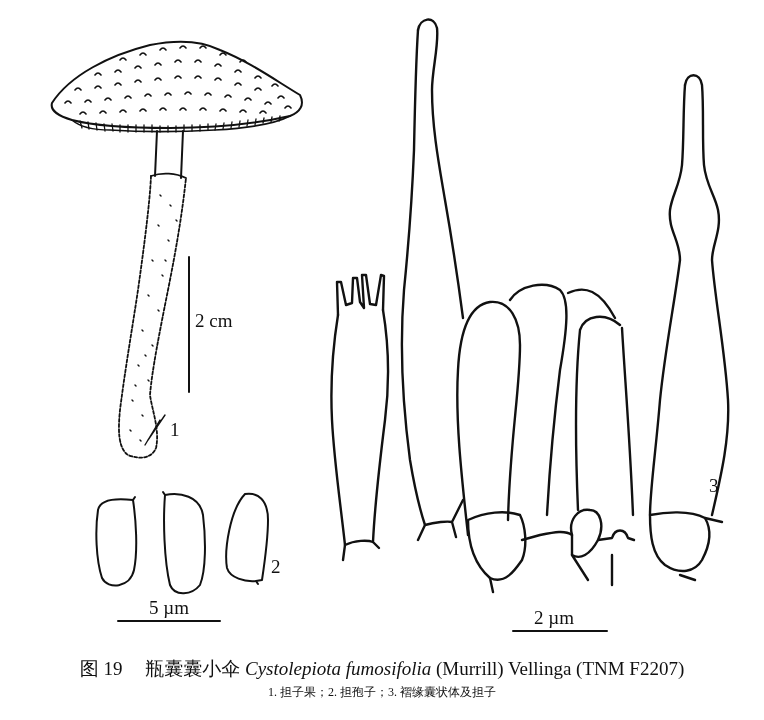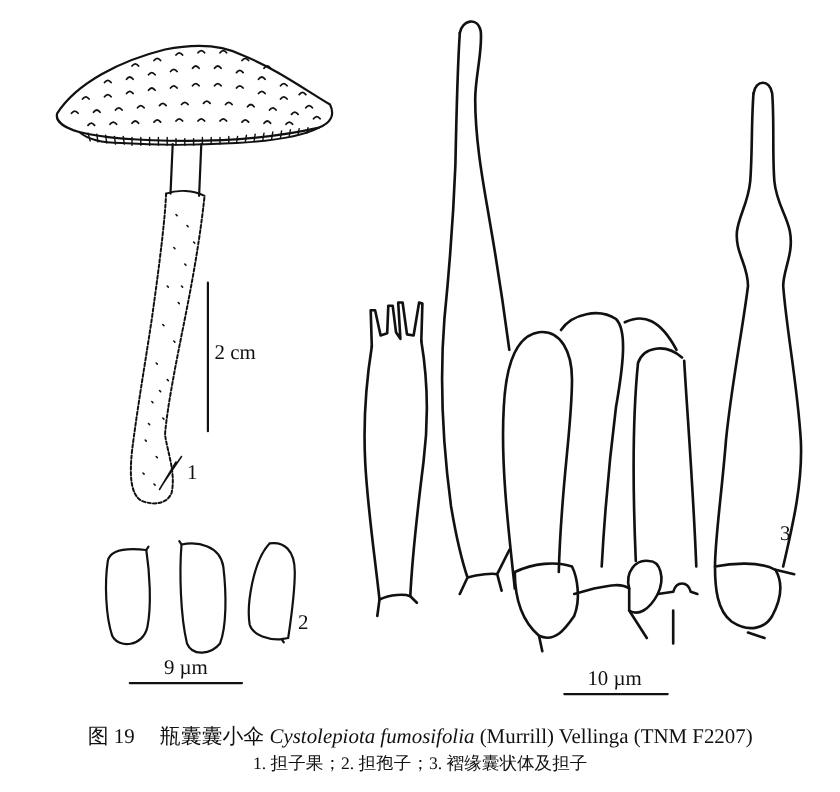--- a/index.html
+++ b/index.html
@@ -3,21 +3,21 @@
 <meta charset="utf-8">
 <style>
   html, body { margin:0; padding:0; background:#ffffff; }
   body { width:764px; height:720px; position:relative; overflow:hidden;
          font-family:"Liberation Serif","DejaVu Serif",serif; color:#111; }
   .figure { position:absolute; left:0; top:0; width:764px; height:612px; }
   svg.art { position:absolute; left:0; top:0; }
   .lbl { position:absolute; font-size:19px; color:#111; line-height:1; white-space:nowrap; }
   .caption { position:absolute; left:0; width:764px; text-align:center; white-space:nowrap; }
   .cap1 { top:656px; font-size:19px; }
-  .cap2 { top:684px; font-size:16px; }
+  .cap2 { top:684px; font-size:12px; }
   .cap1 i { font-style:italic; }
   .gap { display:inline-block; width:18px; }
 </style>
 </head>
 <body>
 
 <div class="figure">
 
   <svg class="art" width="764" height="720" viewBox="0 0 764 720" fill="none" stroke="#111" stroke-width="2.2" stroke-linecap="round" stroke-linejoin="round">
 
@@ -90,23 +90,23 @@
       <path d="M650,515 C665,512 690,510 705,518 C712,530 710,545 702,560 C695,572 680,575 665,565 C652,555 650,535 650,515 Z"></path>
       <path d="M705,518 L722,522 M680,575 L695,580 M612,555 L612,585 M572,555 L588,580"></path>
     </g>
 
     <line x1="513" y1="631" x2="607" y2="631" stroke-width="2"></line>
   </svg>
 
   <span class="lbl" style="left:195px;top:311px;">2 cm</span>
   <span class="lbl" style="left:170px;top:420px;">1</span>
   <span class="lbl" style="left:271px;top:557px;">2</span>
-  <span class="lbl" style="left:149px;top:598px;">9 µm</span>
+  <span class="lbl" style="left:149px;top:598px;">5 µm</span>
   <span class="lbl" style="left:709px;top:476px;">3</span>
-  <span class="lbl" style="left:534px;top:608px;">10 µm</span>
+  <span class="lbl" style="left:534px;top:608px;">2 µm</span>
 
   <div class="caption cap1">
     <span>图 19</span><span class="gap"></span>
     <span>瓶囊囊小伞</span>
     <i>Cystolepiota fumosifolia</i>
     <span>(Murrill) Vellinga</span>
     <span>(TNM F2207)</span>
   </div>
   <div class="caption cap2">1. 担子果；2. 担孢子；3. 褶缘囊状体及担子</div>
 </div>

